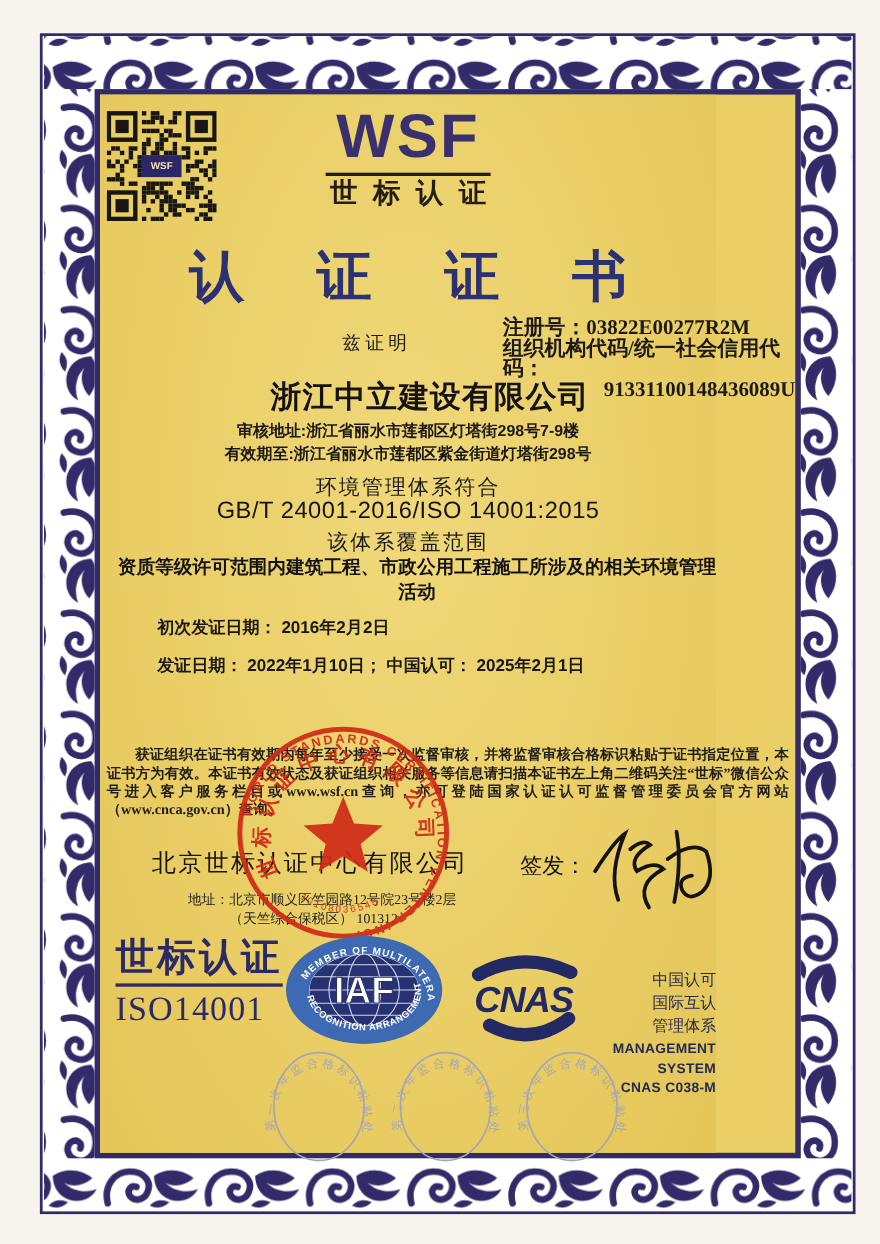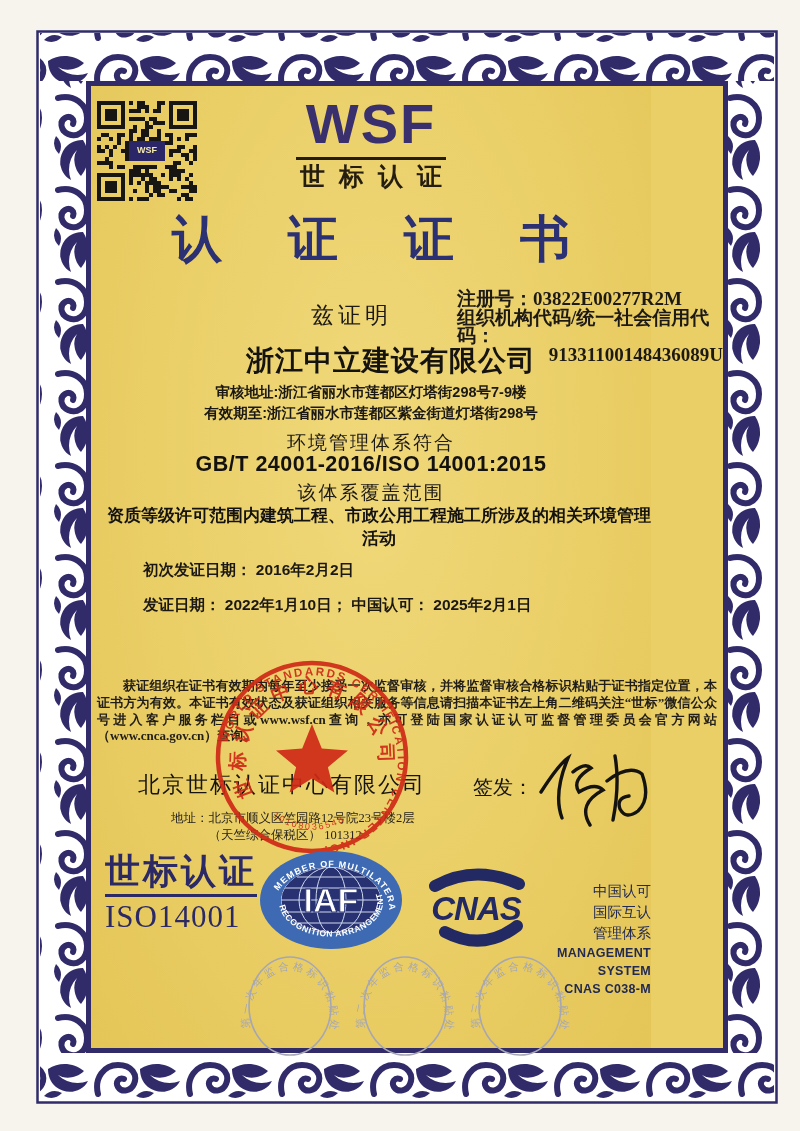--- a/index.html
+++ b/index.html
@@ -16,28 +16,28 @@
     left:91px;top:86px;width:560px;height:962px;
     background:radial-gradient(ellipse at 50% 38%, #f0d87a 0%, #eacf67 55%, #e4c557 100%);
   }
   .center{left:0;right:0;text-align:center;}
   
   .wsf-logo{font-weight:800;font-size:56px;letter-spacing:2px;color:#3b306e;line-height:1;}
   .wsf-rule{width:150px;height:3px;background:#251d10;margin:5px auto 3px auto;}
   .wsf-sub{font-weight:700;font-size:25px;color:#251d10;letter-spacing:14px;text-indent:14px;line-height:1.1;}
   .cert-title{font-weight:800;font-size:50px;color:#2b3173;letter-spacing:66px;text-indent:66px;line-height:1;}
   
-  .ciming{font-family:"Liberation Serif", serif;font-size:23px;color:#1d1a16;letter-spacing:4px;}
+  .ciming{font-family:"Liberation Serif", serif;font-size:17px;color:#1d1a16;letter-spacing:4px;}
   .regblock{font-family:"Liberation Serif", serif;font-weight:700;font-size:19px;color:#1d1a16;line-height:18.5px;text-align:left;}
   .regblock .c3{text-align:right;}
   
   .company{font-weight:800;font-size:28px;color:#151310;letter-spacing:1px;padding-left:40px;}
   .addr{font-weight:700;font-size:14.5px;color:#1b1814;line-height:20.5px;}
   .sysline{font-family:"Liberation Serif", serif;font-size:19px;color:#1d1a16;letter-spacing:2px;}
-  .gbt{font-weight:700;font-size:21.5px;color:#141210;letter-spacing:.5px;}
+  .gbt{font-weight:400;font-size:21.5px;color:#141210;letter-spacing:.5px;}
   .scope{font-weight:800;font-size:17px;color:#141210;padding-left:16px;}
   .dates{text-align:left;font-weight:700;font-size:15.5px;color:#1b1814;}
   .dates div+div{margin-top:14px;}
   .notice{font-family:"Liberation Serif", serif;font-weight:600;font-size:13px;line-height:16.8px;
     color:#211d18;text-align:justify;text-indent:2em;}
   .issuer-name{font-family:"Liberation Serif", serif;font-size:22px;color:#17140f;letter-spacing:2px;text-align:left;}
   .sign-label{font-family:"Liberation Serif", serif;font-size:20px;color:#17140f;}
   .issuer-addr{font-family:"Liberation Serif", serif;font-size:12.5px;line-height:17px;color:#26221c;text-align:left;}
   
   .brand{font-weight:800;font-size:35px;color:#2c2a66;letter-spacing:3px;line-height:1.1;}
@@ -256,21 +256,21 @@
       <rect x="32" y="40" width="36" height="20" fill="#2a2668"></rect>
       <text x="50" y="52.4" text-anchor="middle" font-size="9" font-weight="800" fill="#f4e9b0">WSF</text>
     </svg>
 
   <div class="abs center" style="top:10px">
     <div class="wsf-logo">WSF</div>
     <div class="wsf-rule"></div>
     <div class="wsf-sub">世标认证</div>
   </div>
 
-  <div class="abs center cert-title" style="top:128px">认证证书</div>
+  <div class="abs center cert-title" style="top:140px">认证证书</div>
 
   <div class="abs ciming" style="left:220px;top:214px">兹证明</div>
   <div class="abs regblock" style="left:366px;top:204px;width:266px">
     <div><span>注册号：</span><span>03822E00277R2M</span></div>
     <div>组织机构代码/统一社会信用代码：</div>
     <div class="c3">91331100148436089U</div>
   </div>
 
   <div class="abs center company" style="top:256px">浙江中立建设有限公司</div>
   <div class="abs center addr" style="top:296px">

